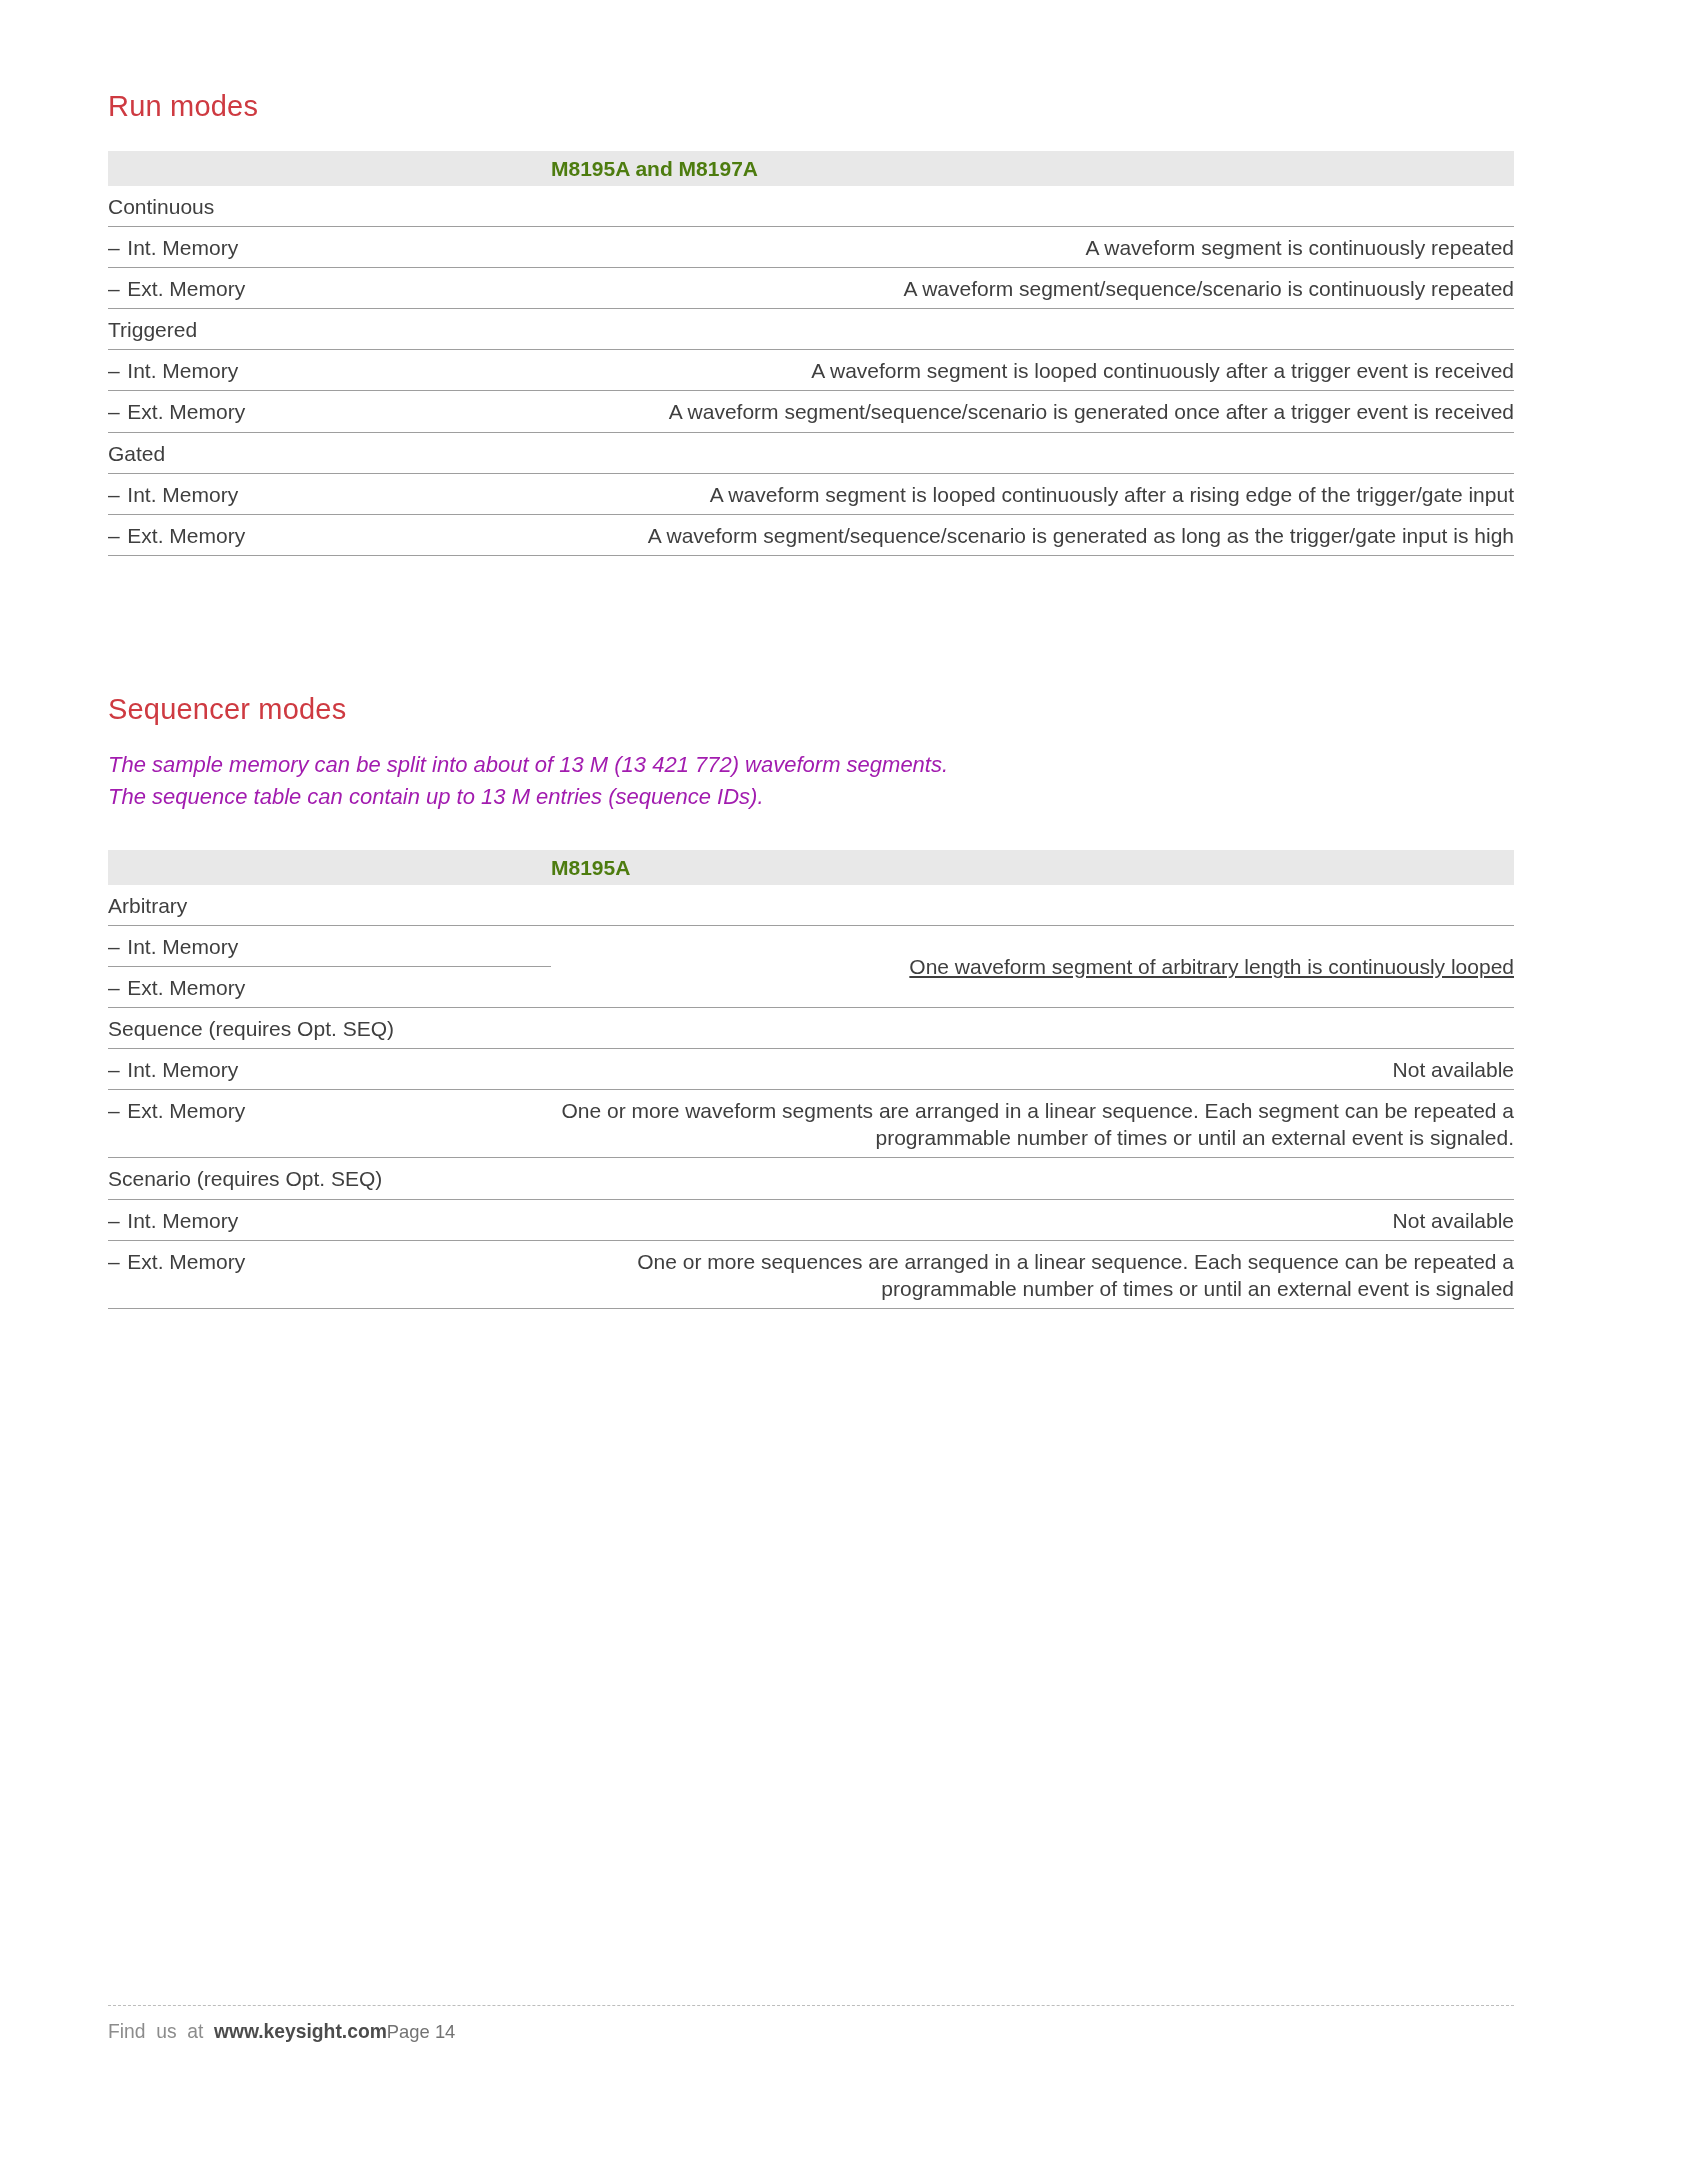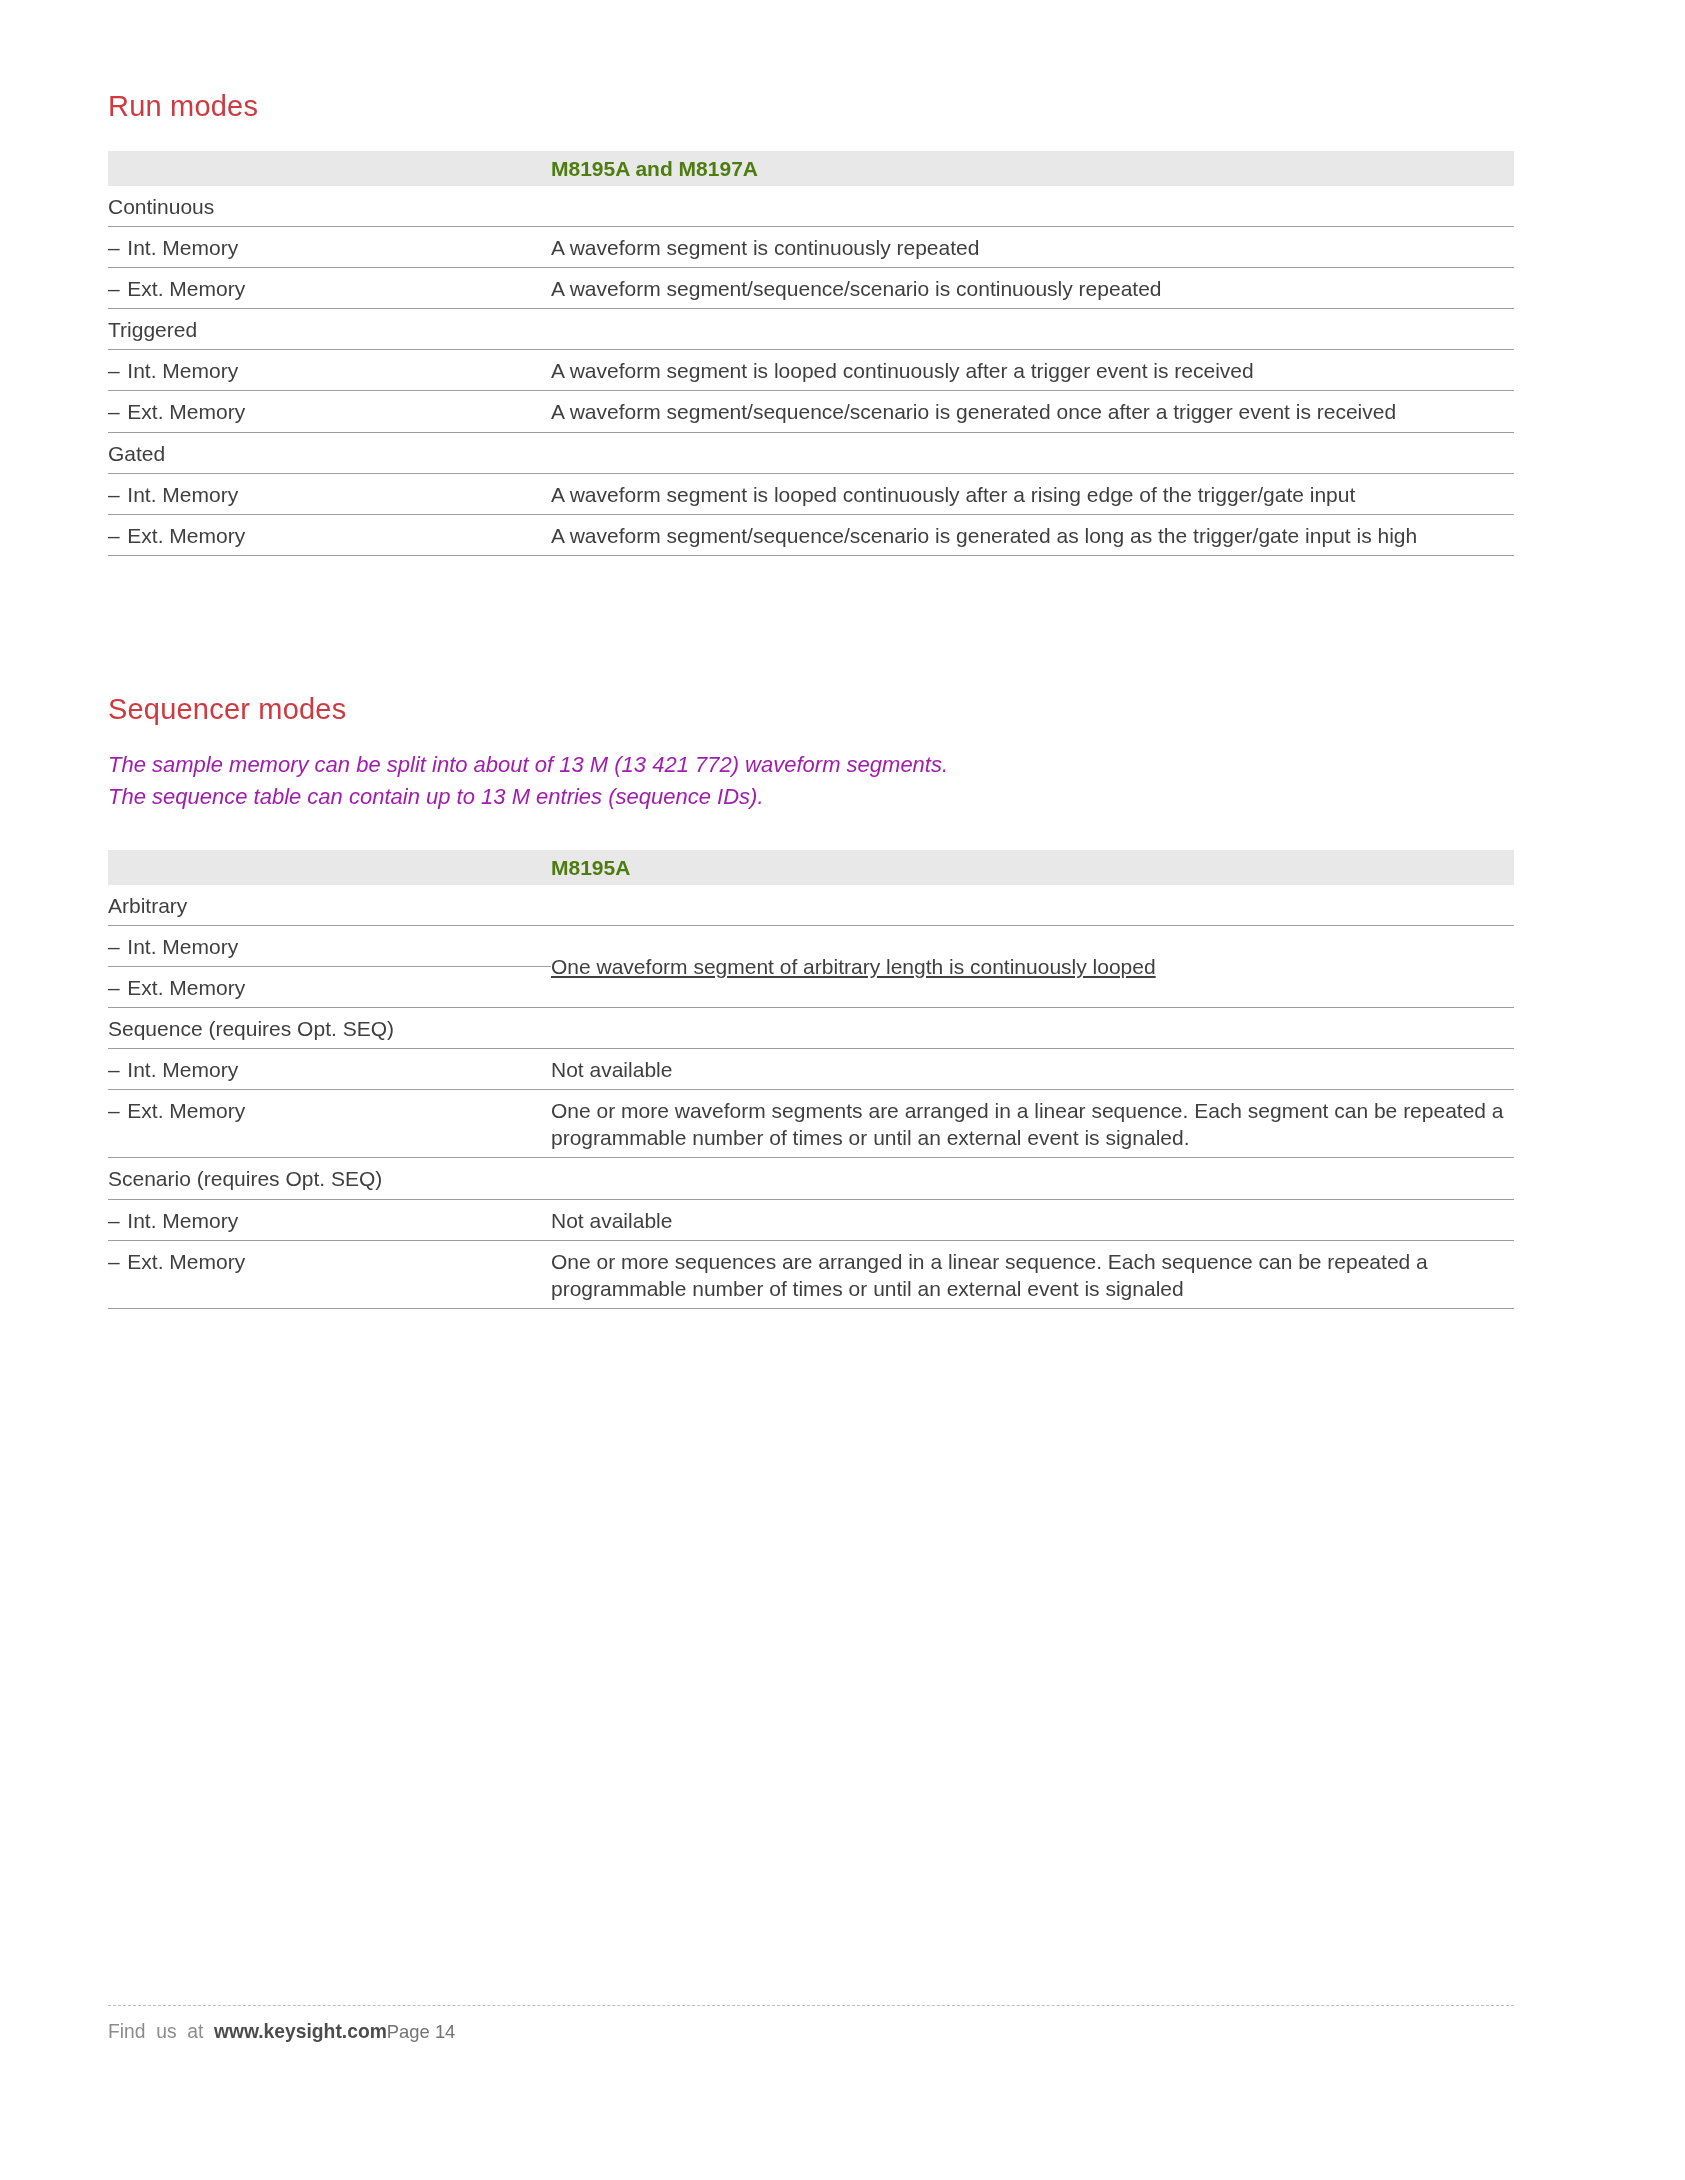--- a/index.html
+++ b/index.html
@@ -32,21 +32,21 @@
   table.spec-table thead td {
     background:#e8e8e8; height:35px; padding:0;
     vertical-align:middle; font-weight:bold; color:#4d7c0f; font-size:21px;
   }
   table.spec-table tbody td { border-bottom:0.9px solid #9e9e9e; }
   td.cat-cell { padding-left:11.4px; color:#3a3a3a; }
   td.lbl {
     padding-left:40px; white-space:nowrap; overflow:hidden;
   }
   td.lbl .dash { display:inline-block; width:19.3px; color:#3f3f3f; }
-  td.desc { padding-right:5.3px; }
+  td.desc { padding-right:5.3px;text-align:right; }
   td.desc.mid { vertical-align:middle; padding-top:0; padding-bottom:0;text-decoration:underline; }
 
   .footer {
     position:absolute; left:108px; right:147px; top:2005px;
     border-top:0.9px dashed #bdbdbd;
   }
   .footer-row {
     display:flex; justify-content:flex-start; align-items:baseline;
     padding-top:15px;
   }

